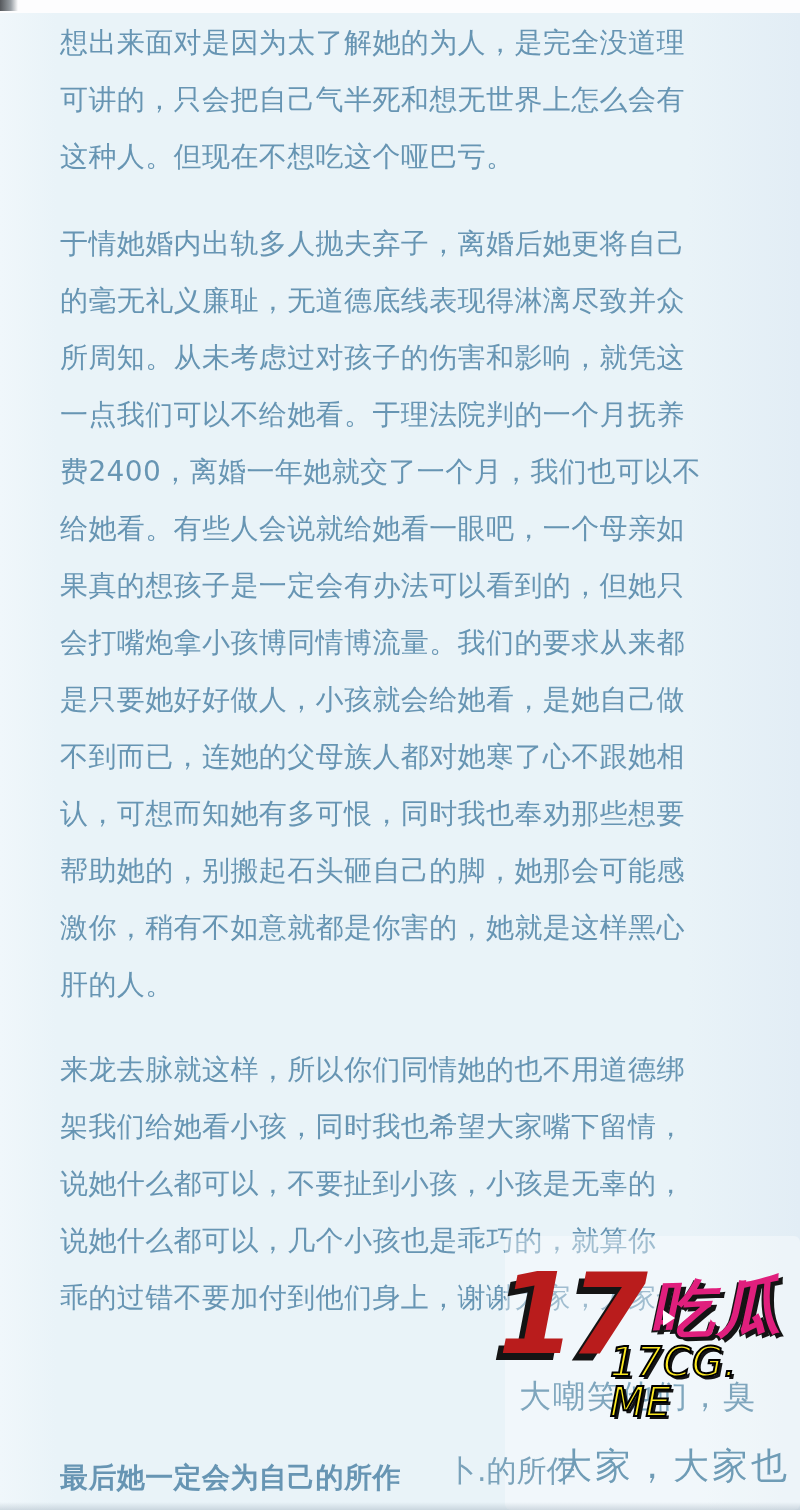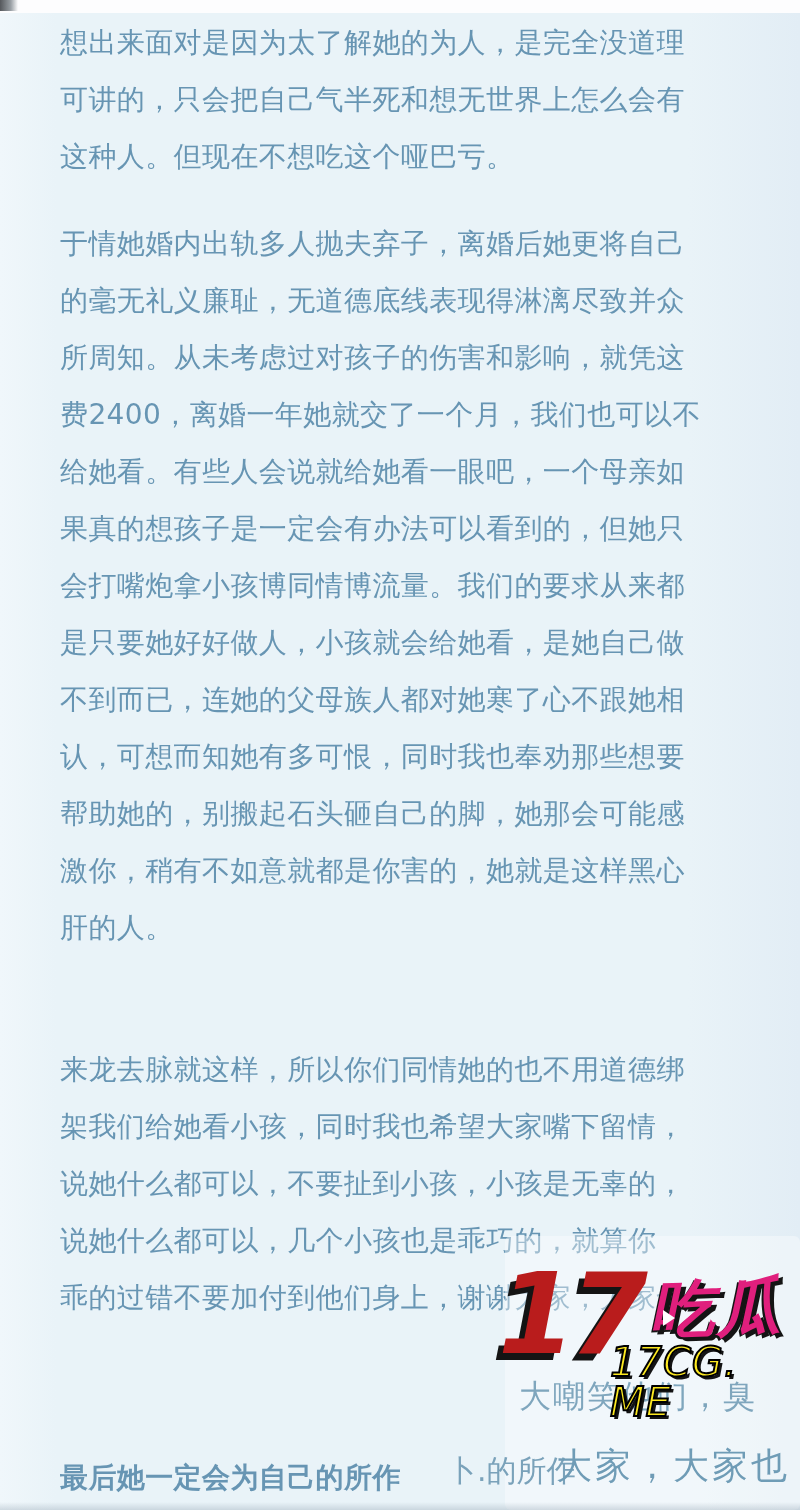--- a/index.html
+++ b/index.html
@@ -77,20 +77,21 @@
 <div class="para p1">
   <div class="line">想出来面对是因为太了解她的为人，是完全没道理</div>
   <div class="line">可讲的，只会把自己气半死和想无世界上怎么会有</div>
   <div class="line">这种人。但现在不想吃这个哑巴亏。</div>
 </div>
 
 <div class="para p2">
   <div class="line">于情她婚内出轨多人抛夫弃子，离婚后她更将自己</div>
   <div class="line">的毫无礼义廉耻，无道德底线表现得淋漓尽致并众</div>
   <div class="line">所周知。从未考虑过对孩子的伤害和影响，就凭这</div>
+  <div class="line">一点我们可以不给她看。于理法院判的一个月抚养</div>
   <div class="line">费2400，离婚一年她就交了一个月，我们也可以不</div>
   <div class="line">给她看。有些人会说就给她看一眼吧，一个母亲如</div>
   <div class="line">果真的想孩子是一定会有办法可以看到的，但她只</div>
   <div class="line">会打嘴炮拿小孩博同情博流量。我们的要求从来都</div>
   <div class="line">是只要她好好做人，小孩就会给她看，是她自己做</div>
   <div class="line">不到而已，连她的父母族人都对她寒了心不跟她相</div>
   <div class="line">认，可想而知她有多可恨，同时我也奉劝那些想要</div>
   <div class="line">帮助她的，别搬起石头砸自己的脚，她那会可能感</div>
   <div class="line">激你，稍有不如意就都是你害的，她就是这样黑心</div>
   <div class="line">肝的人。</div>

